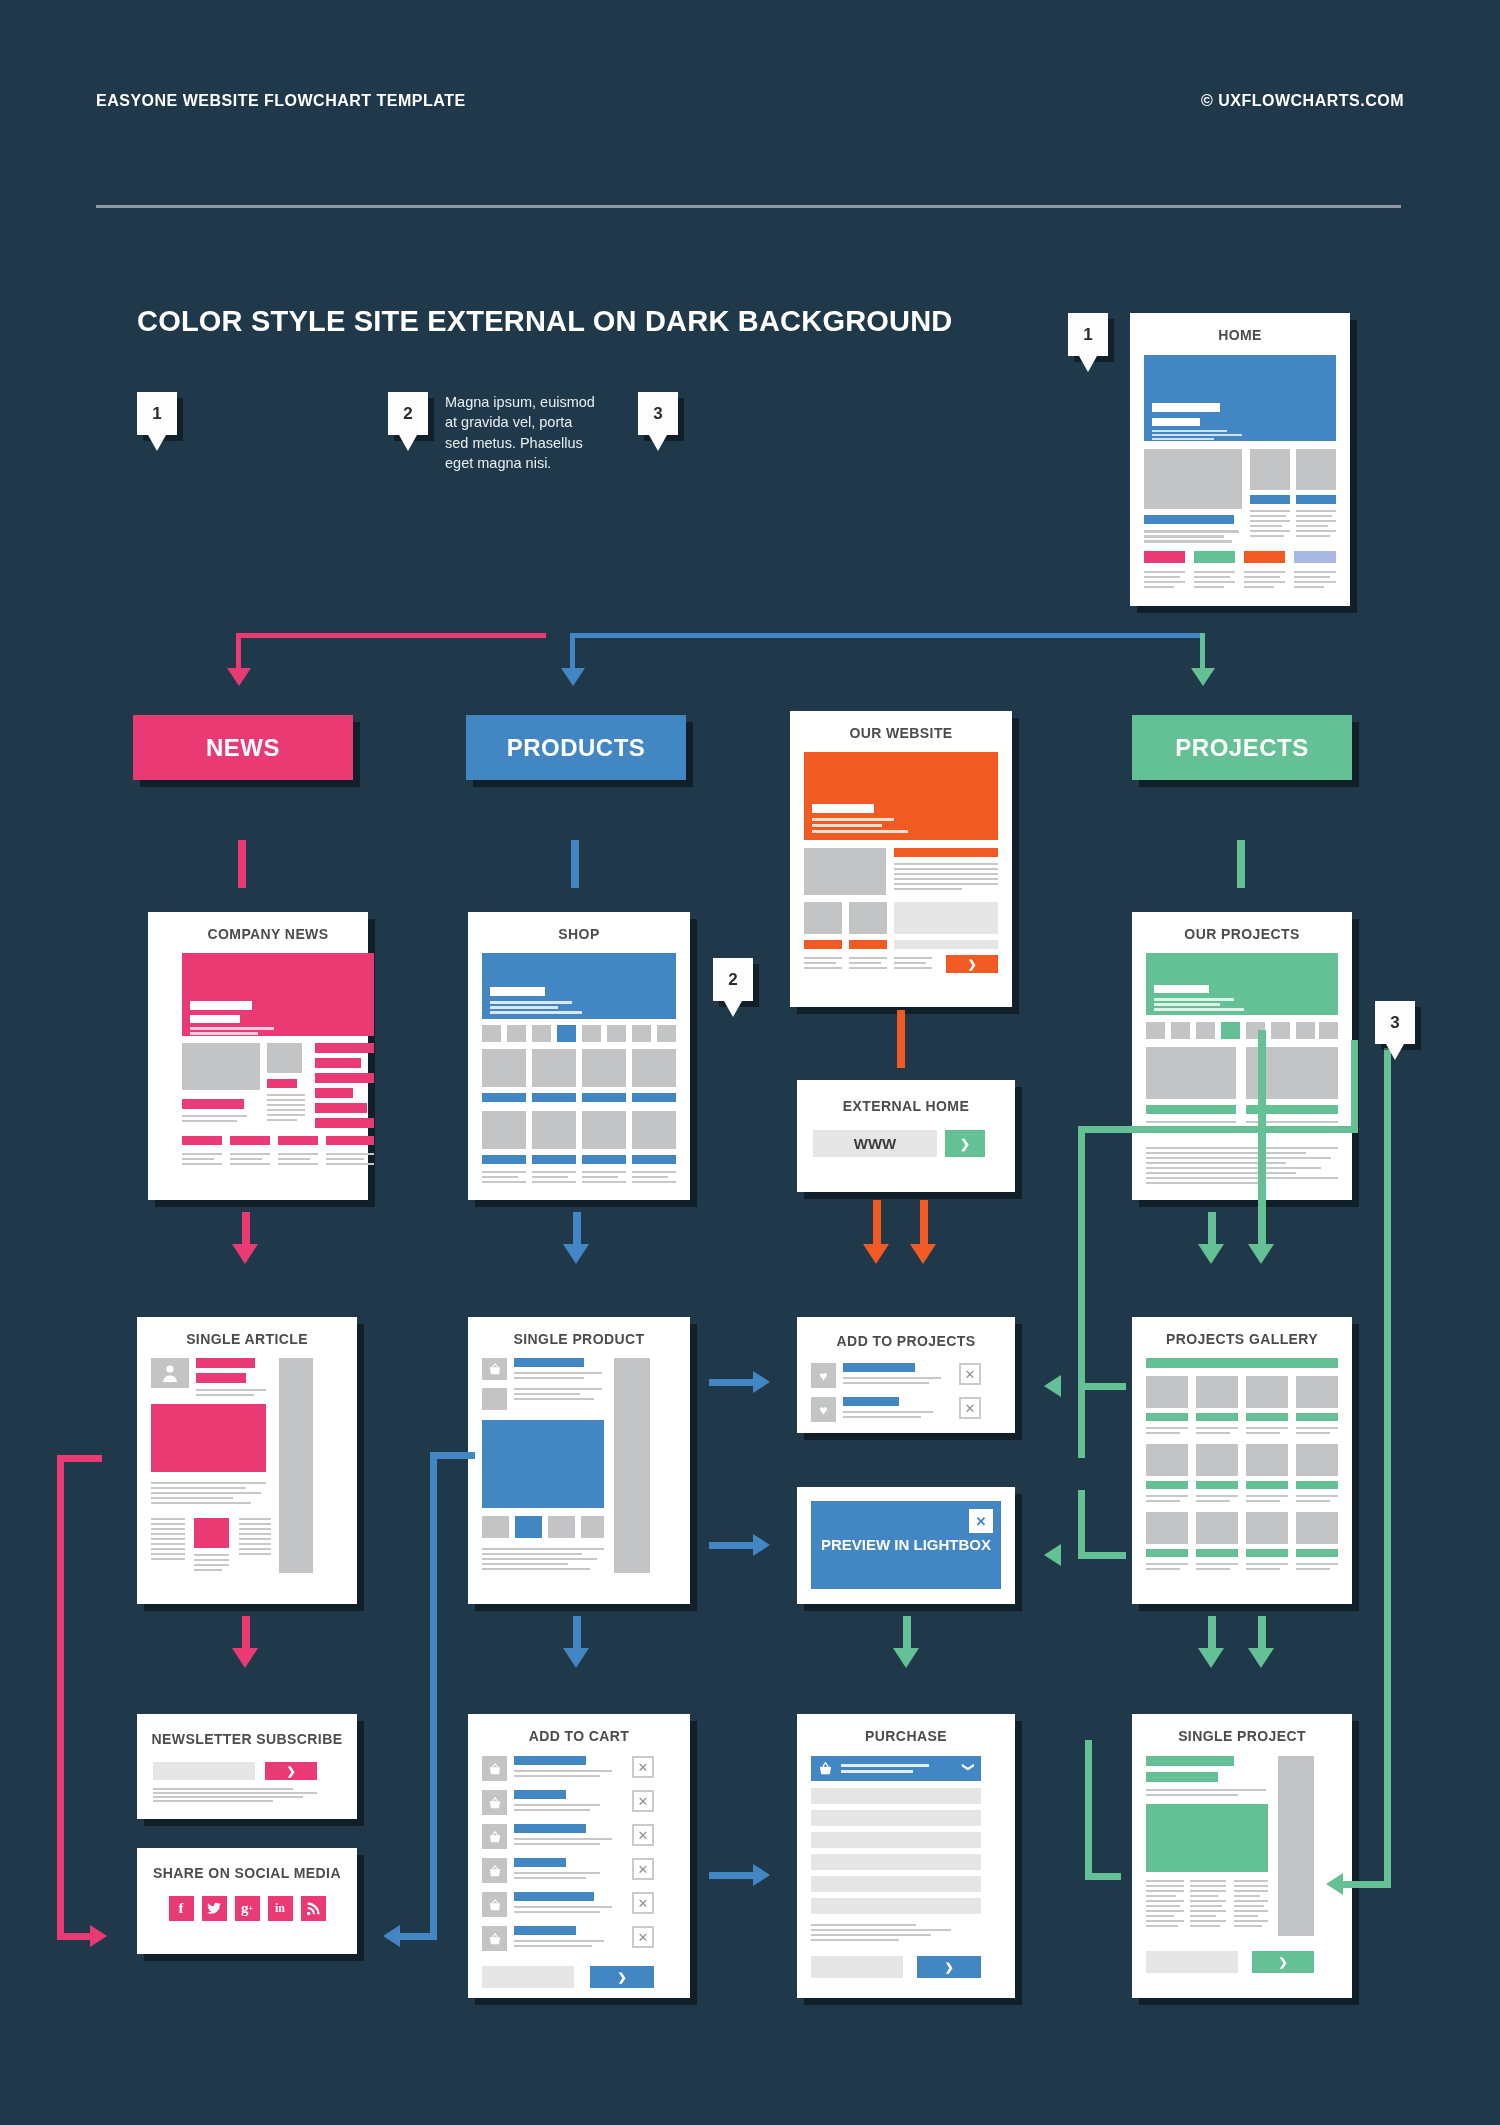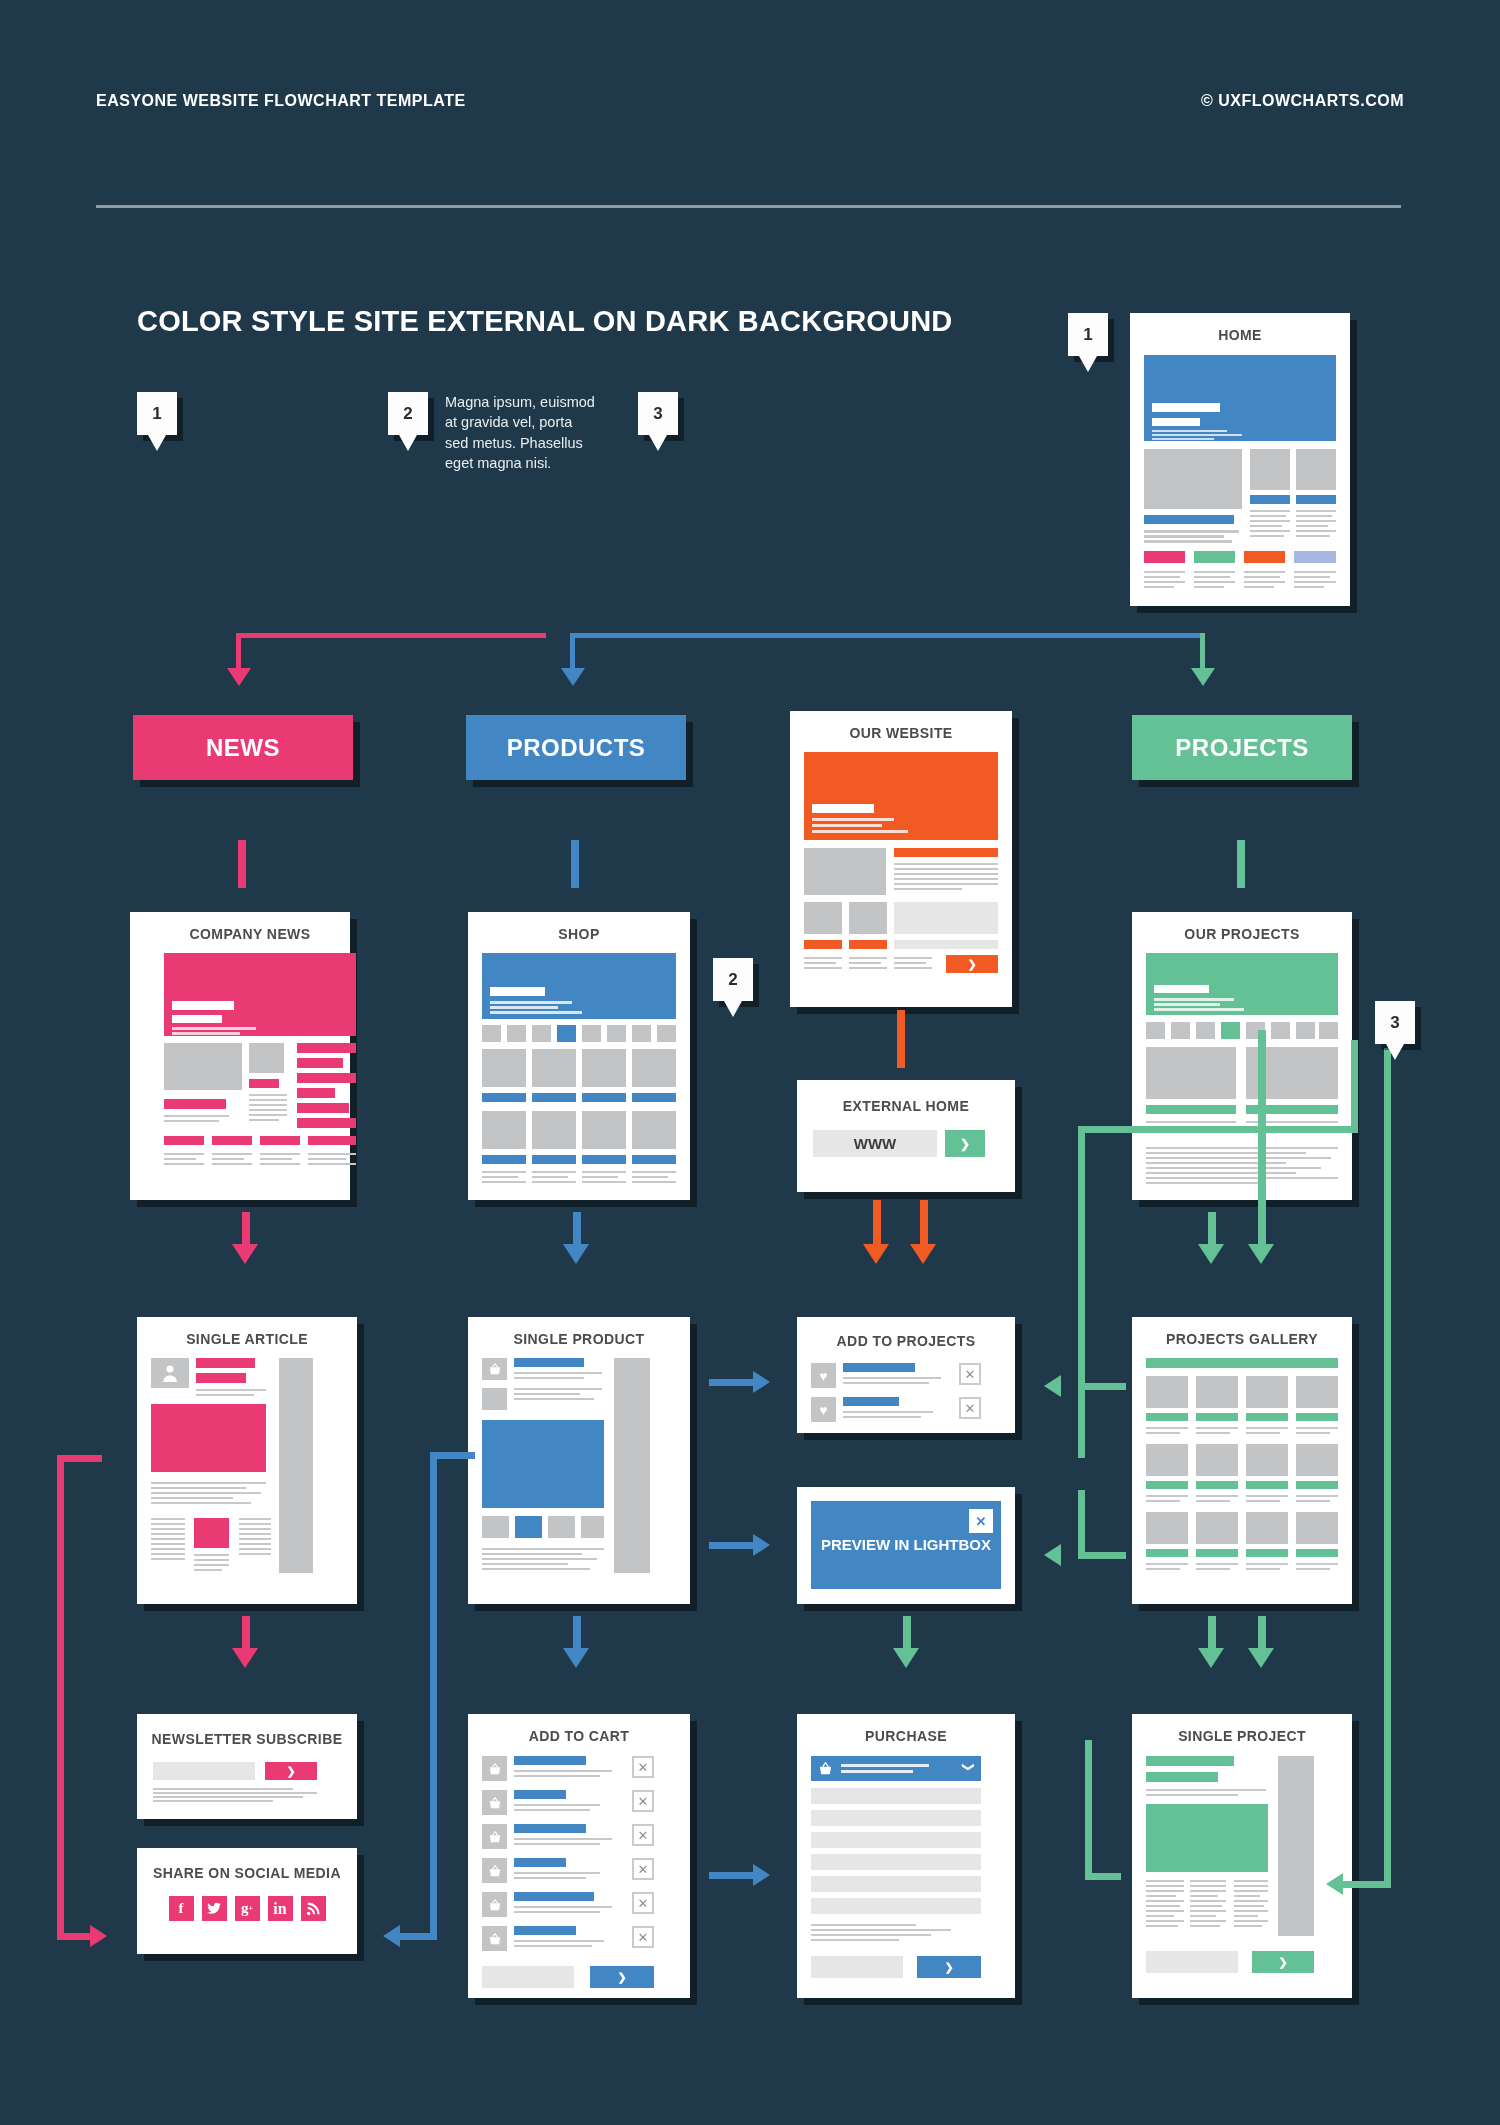--- a/index.html
+++ b/index.html
@@ -230,21 +230,21 @@
     <div class="blk arrow-btn" style="left:142px; top:203px; width:52px; height:18px; background:#f15a22; font-size:11px;">
       <span>❯</span>
     </div>
   </div>
 </div>
 
 <div class="conn" style="left:238px; top:840px; width:8px; height:48px; background:#ea3a73;"></div>
 <div class="conn" style="left:571px; top:840px; width:8px; height:48px; background:#4287c4;"></div>
 <div class="conn" style="left:1237px; top:840px; width:8px; height:48px; background:#63c195;"></div>
 
-<div class="abs card" style="left:130px; top:912px; width:220px; height:288px;padding-left:20px;">
+<div class="abs card" style="left:148px; top:912px; width:220px; height:288px;padding-left:20px;">
   <div class="card-title" style="margin-top:14px; font-size:14px;">COMPANY NEWS</div>
   <div style="position:relative; margin:11px 14px 0 14px; height:250px;">
     <div class="blk" style="left:0; top:0; width:192px; height:83px; background:#ea3a73;">
       <div class="blk linew" style="left:8px; top:48px; width:62px; height:9px;"></div>
       <div class="blk linew" style="left:8px; top:62px; width:50px; height:8px;"></div>
       <div class="blk linew" style="left:8px; top:74px; width:84px; height:3px; opacity:.75;"></div>
       <div class="blk linew" style="left:8px; top:79px; width:68px; height:3px; opacity:.75;"></div>
     </div>
     <div class="blk gray" style="left:0; top:90px; width:78px; height:47px;"></div>
     <div class="blk" style="left:0; top:146px; width:62px; height:10px; background:#ea3a73;"></div>
@@ -621,21 +621,21 @@
       </div>
     <div class="social" style="background:#ea3a73;">
       <svg width="15" height="15" viewBox="0 0 16 16">
           <path d="M15 3.2c-.5.3-1.1.4-1.7.5.6-.4 1-.9 1.2-1.6-.6.3-1.2.6-1.9.7-.5-.6-1.3-1-2.2-1-1.7 0-3 1.4-3 3 0 .2 0 .5.1.7C5 5.4 2.7 4.2 1.2 2.3c-.3.4-.4.9-.4 1.5 0 1 .5 1.9 1.3 2.5-.5 0-1-.2-1.4-.4 0 1.5 1 2.7 2.4 3-.2.1-.5.1-.8.1-.2 0-.4 0-.5-.1.4 1.2 1.5 2.1 2.8 2.1-1 .8-2.3 1.3-3.7 1.3H0c1.4.9 3 1.4 4.7 1.4 5.7 0 8.8-4.7 8.8-8.8v-.4c.6-.4 1.1-1 1.5-1.6z" fill="#fff"></path>
         </svg>
     </div>
     <div class="social" style="background:#ea3a73;">
         <span>g</span>
         <sup style="font-size:8px;">+</sup>
       </div>
-    <div class="social" style="background:#ea3a73; font-size:16px;">
+    <div class="social" style="background:#ea3a73; font-size:12px;">
         <span>in</span>
       </div>
     <div class="social" style="background:#ea3a73;">
       <svg width="14" height="14" viewBox="0 0 16 16">
           <circle cx="3" cy="13" r="2" fill="#fff"></circle>
           <path d="M2 8a6 6 0 016 6h2.4A8.4 8.4 0 002 5.6z" fill="#fff"></path>
           <path d="M2 3a11 11 0 0111 11h2.4A13.4 13.4 0 002 .6z" fill="#fff"></path>
         </svg>
     </div>
   </div>

